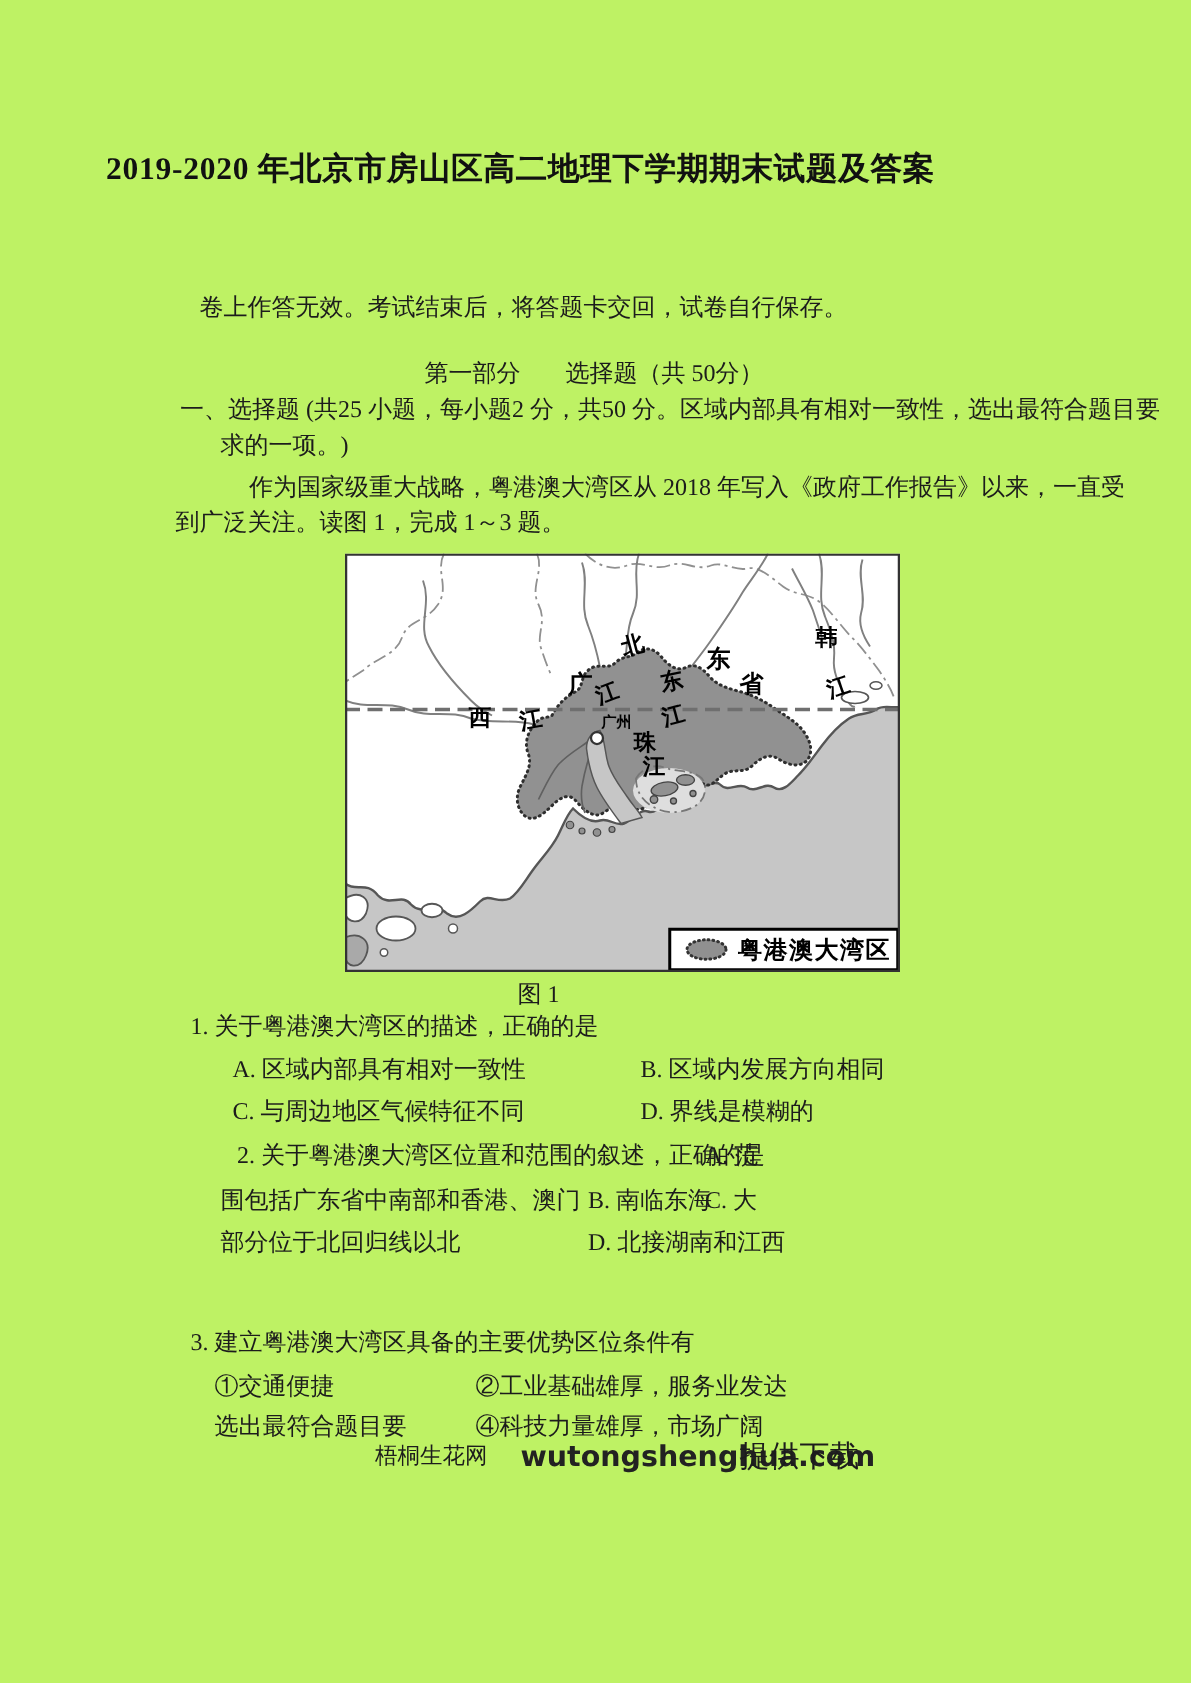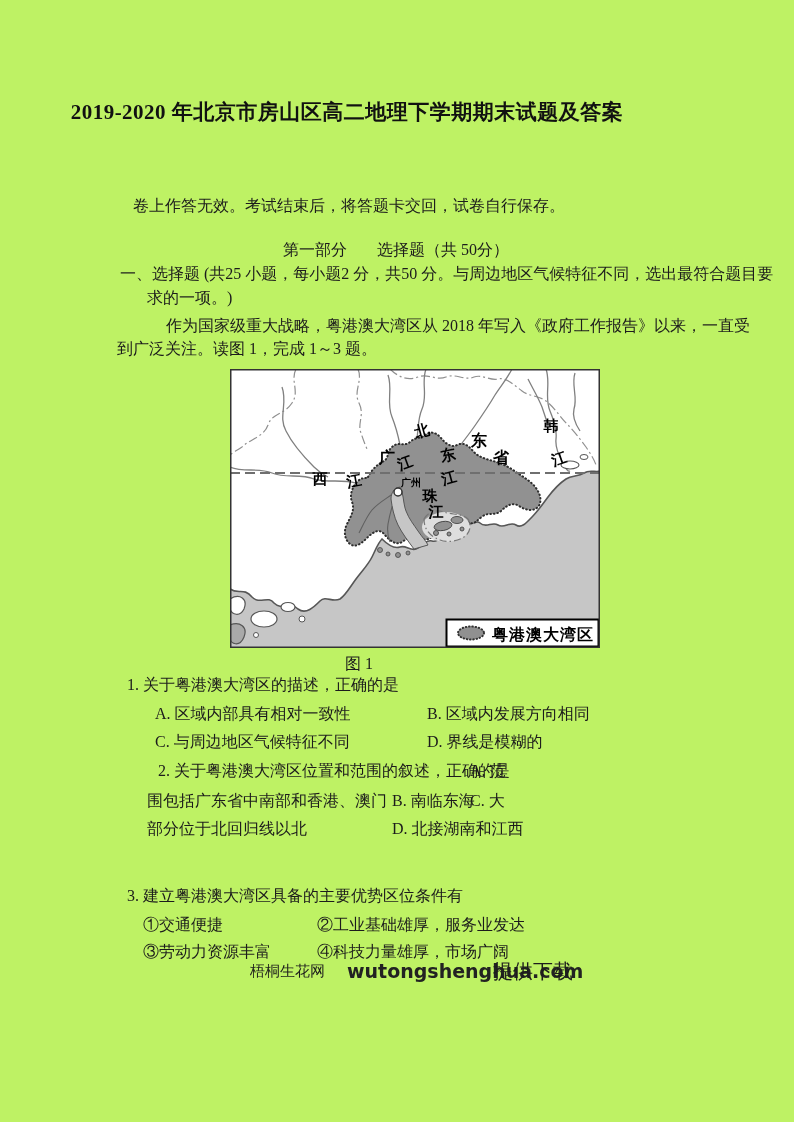--- a/index.html
+++ b/index.html
@@ -30,21 +30,21 @@
 
 <div id="page">
 
   <div class="t title">2019-2020 年北京市房山区高二地理下学期期末试题及答案</div>
 
   <div class="t" style="left:133px;top:196px;">卷上作答无效。考试结束后，将答题卡交回，试卷自行保存。</div>
 
   <div class="t heading" style="left:283px;top:240px;">第一部分</div>
   <div class="t heading" style="left:377px;top:240px;">选择题（共 50分）</div>
 
-  <div class="t" style="left:120px;top:264px;">一、选择题 (共25 小题，每小题2 分，共50 分。与周边地区气候特征不同，选出最符合题目要</div>
+  <div class="t" style="left:120px;top:264px;">一、选择题 (共25 小题，每小题2 分，共50 分。区域内部具有相对一致性，选出最符合题目要</div>
   <div class="t" style="left:147px;top:288px;">求的一项。)</div>
 
   <div class="t" style="left:166px;top:316px;">作为国家级重大战略，粤港澳大湾区从 2018 年写入《政府工作报告》以来，一直受</div>
   <div class="t" style="left:117px;top:339px;">到广泛关注。读图 1，完成 1～3 题。</div>
 
   <div class="mapwrap">
     <svg width="370" height="279" viewBox="0 0 370 279">
 
       <rect x="0" y="0" width="370" height="279" fill="#ffffff"></rect>
 
@@ -162,20 +162,20 @@
   <div class="t" style="left:470px;top:761px;">A. 范</div>
   <div class="t" style="left:147px;top:791px;">围包括广东省中南部和香港、澳门</div>
   <div class="t" style="left:392px;top:791px;">B. 南临东海</div>
   <div class="t" style="left:470px;top:791px;">C. 大</div>
   <div class="t" style="left:147px;top:819px;">部分位于北回归线以北</div>
   <div class="t" style="left:392px;top:819px;">D. 北接湖南和江西</div>
 
   <div class="t" style="left:127px;top:886px;">3. 建立粤港澳大湾区具备的主要优势区位条件有</div>
   <div class="t" style="left:143px;top:915px;text-align:center;">①交通便捷</div>
   <div class="t" style="left:317px;top:915px;">②工业基础雄厚，服务业发达</div>
-  <div class="t" style="left:143px;top:942px;">③劳动力资源丰富</div>
+  <div class="t" style="left:143px;top:942px;">选出最符合题目要</div>
   <div class="t" style="left:317px;top:942px;">④科技力量雄厚，市场广阔</div>
 
   <div class="t" style="left:250px;top:961px;font-size:15px;">梧桐生花网</div>
   <div class="t domain" style="left:347px;top:961px;">wutongshenghua.com</div>
   <div class="t" style="left:493px;top:961px;font-size:20px;">提供下载</div>
 
 </div>
 
 </body></html>

